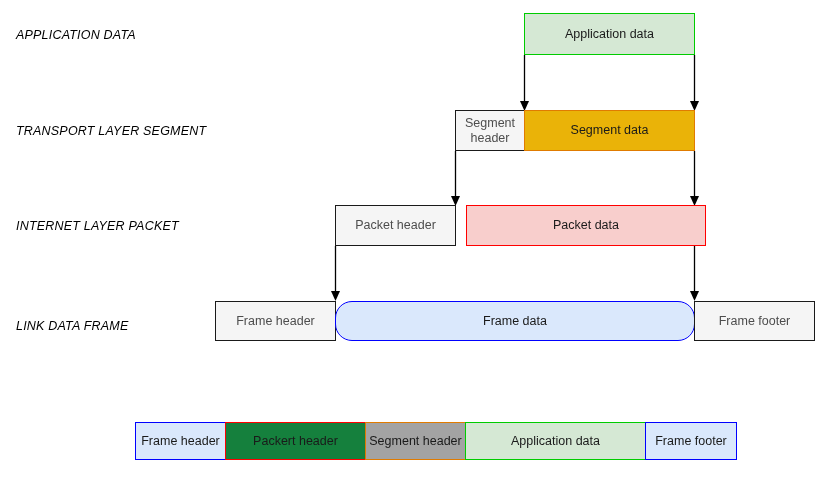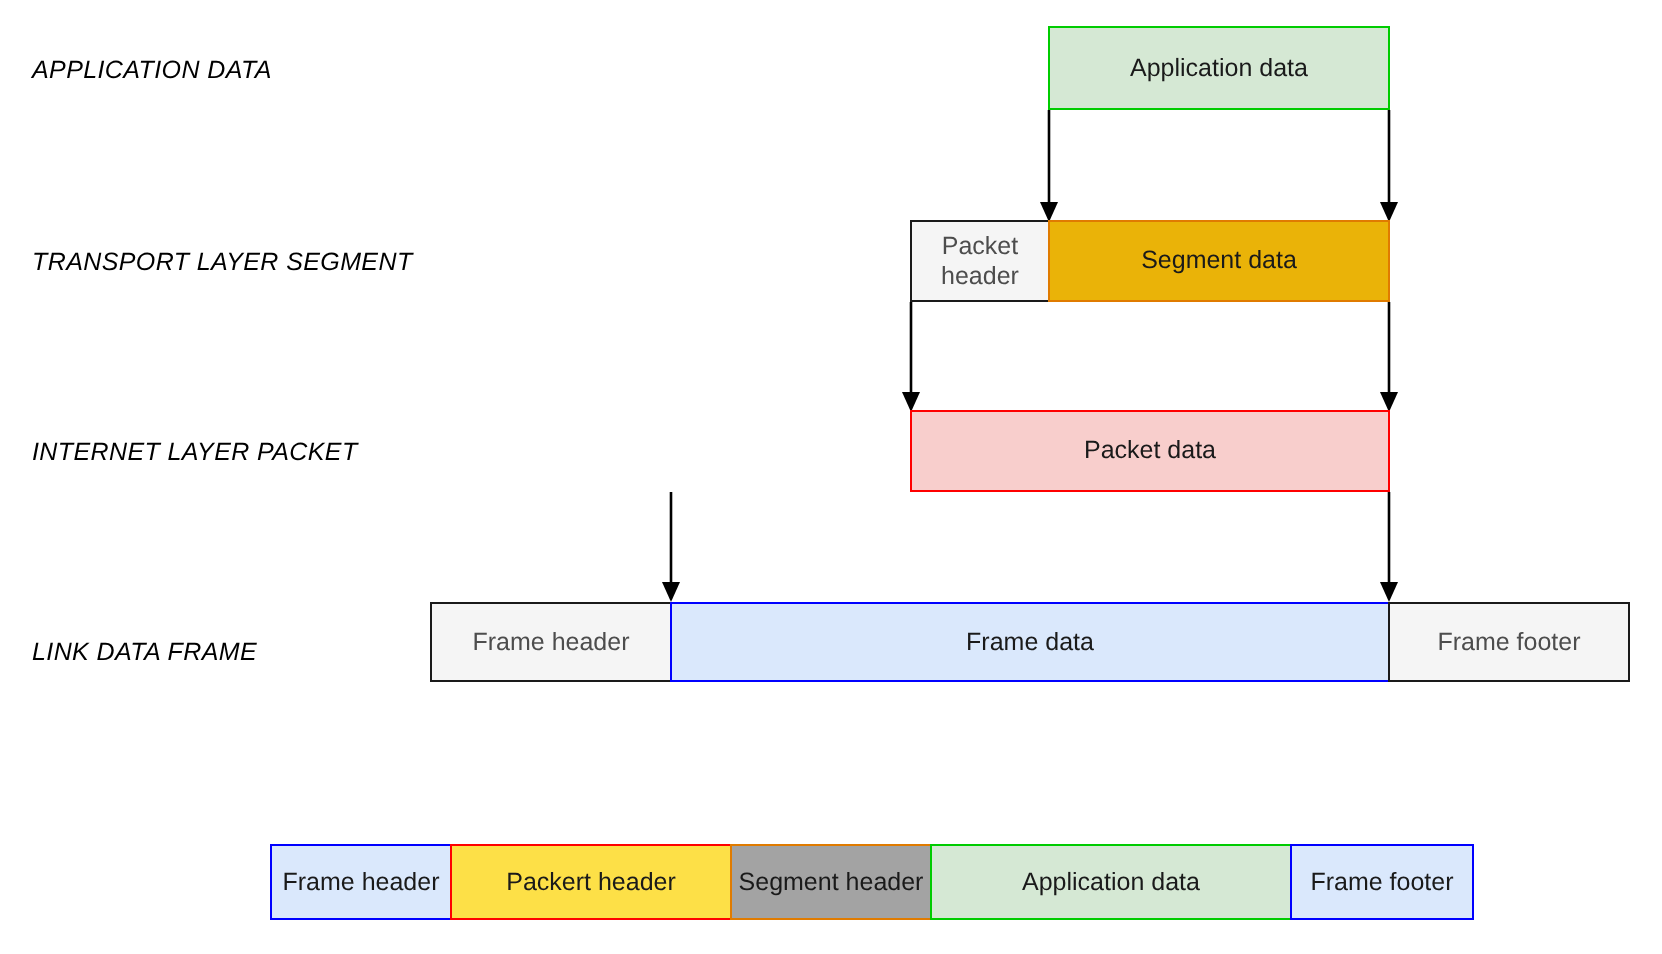--- a/index.html
+++ b/index.html
@@ -62,20 +62,21 @@
     background: #eab308;
     border-color: #e07b00;
   }
   .box.red {
     background: #f8cecc;
     border-color: #ff0000;
   }
   .box.blue {
     background: #dae8fc;
     border-color: #0000ff;
+    border-radius: 17px;
   }
 
   
   .conn {
     position: absolute;
     overflow: visible;
   }
   .conn line {
     stroke: #000000;
     stroke-width: 1.3;
@@ -95,21 +96,21 @@
     display: flex;
     align-items: center;
     justify-content: center;
     font-size: 12.5px;
     color: #1a1a1a;
     border-width: 1px;
     border-style: solid;
     white-space: nowrap;
   }
   .legend-cell.l-blue  { background: #dae8fc; border-color: #0000ff; }
-  .legend-cell.l-red   { background: #fde047; border-color: #ff0000; }
+  .legend-cell.l-red   { background: #15803d; border-color: #ff0000; }
   .legend-cell.l-orange{ background: #a3a3a3; border-color: #e07b00; }
   .legend-cell.l-green { background: #d5e8d4; border-color: #00cc00; }
 </style>
 </head>
 <body>
 
 <div class="canvas">
 
   <div class="row-label" style="left:16px; top:29px;">APPLICATION DATA</div>
 
@@ -138,28 +139,29 @@
   <svg class="conn" style="left:0; top:0; width:831px; height:477px;">
     <line x1="335.5" y1="246" x2="335.5" y2="294"></line>
     <polygon points="335.5,301 331,291 340,291"></polygon>
     <line x1="694.5" y1="246" x2="694.5" y2="294" stroke="#666666"></line>
     <polygon points="694.5,301 690,291 699,291"></polygon>
   </svg>
 
   <div class="box green" style="left:524px; top:13px; width:171px; height:42px;">Application data</div>
 
   <div class="box header" style="left:455px; top:110px; width:70px; height:41px; flex-direction:column;">
-    <span>Packet</span>
+    <span>Segment</span>
     <span>header</span>
   </div>
 
   <div class="box orange" style="left:524px; top:110px; width:171px; height:41px;">Segment data</div>
 
+  <div class="box header" style="left:335px; top:205px; width:121px; height:41px;">Packet header</div>
 
-  <div class="box red" style="left:455px; top:205px; width:240px; height:41px;">Packet data</div>
+  <div class="box red" style="left:466px; top:205px; width:240px; height:41px;">Packet data</div>
 
   <div class="box header" style="left:215px; top:301px; width:121px; height:40px;">Frame header</div>
 
   <div class="box blue" style="left:335px; top:301px; width:360px; height:40px; color:#1a1a1a;">Frame data</div>
 
   <div class="box header" style="left:694px; top:301px; width:121px; height:40px;">Frame footer</div>
 
   <div class="legend" style="left:135px; top:422px; height:38px;">
 
     <div class="legend-cell l-blue" style="width:91px;">Frame header</div>

